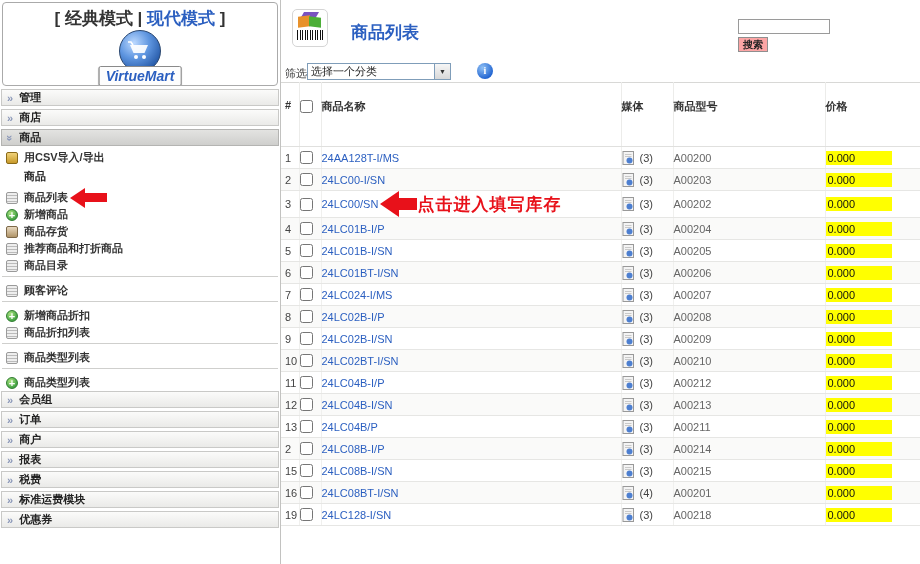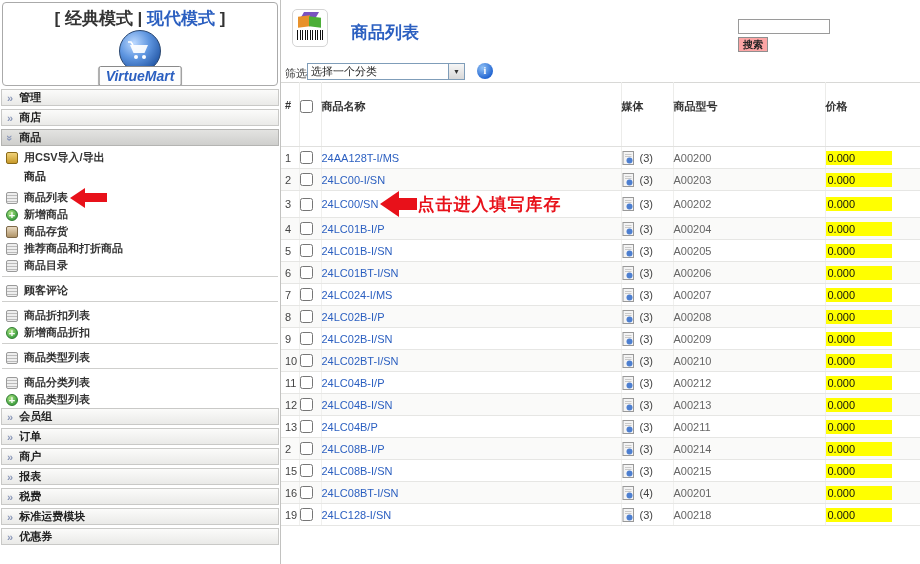--- a/index.html
+++ b/index.html
@@ -67,21 +67,21 @@
     background:repeating-linear-gradient(90deg,#111 0 1px,#fff 1px 3px,#111 3px 4px,#fff 4px 5px); }
   .tile-caption { font-size:4px; color:#d04040; text-align:center; line-height:4px; }
 
   .page-title { position:absolute; left:70px; top:21px; font-size:17px; font-weight:bold; color:#2b5fc0; }
   .search-input { position:absolute; left:457px; top:19px; width:92px; height:15px;
     border:1px solid #9a9a9a; font-size:11px; padding:0 2px; }
   .search-btn { position:absolute; left:457px; top:37px; height:15px; font-size:10px;
     background:#fca5a5; border:1px solid #8f8f8f; padding:0 4px; cursor:pointer; font-weight:bold; color:#222; }
 
   .filter-label { position:absolute; left:4px; top:66px; color:#333; }
-  .cat-select { position:absolute; left:26px; top:63px; width:158px; height:17px;
+  .cat-select { position:absolute; left:26px; top:63px; width:144px; height:17px;
     border:1px solid #7f9db9; background:#fff; display:flex; align-items:center; cursor:pointer; }
   .cat-select .sel-text { flex:1; padding-left:3px; color:#222; }
   .cat-select .sel-btn { width:16px; height:15px; border-left:1px solid #7f9db9;
     background:linear-gradient(#f6f6f6,#d8d8d8); display:flex; align-items:center; justify-content:center;
     font-size:7px; color:#333; }
   .info-icon { position:absolute; left:196px; top:63px; width:16px; height:16px; border-radius:50%;
     background:radial-gradient(circle at 35% 30%, #8fc0f5, #1e62d0 75%); color:#fff;
     font-weight:bold; font-size:10px; text-align:center; line-height:16px; cursor:pointer;
     font-family:"Liberation Serif",serif; }
 
@@ -169,37 +169,33 @@
     <span class="sicon icon-list"></span>
     <span>商品目录</span>
   </div>
       <div class="menu-divider"></div>
       <div class="menu-item">
     <span class="sicon icon-list"></span>
     <span>顾客评论</span>
   </div>
       <div class="menu-divider"></div>
       <div class="menu-item">
+    <span class="sicon icon-plus"></span>
+    <span>新增商品折扣</span>
+  </div>
+      <div class="menu-item">
     <span class="sicon icon-list"></span>
     <span>商品折扣列表</span>
   </div>
-      <div class="menu-item">
-    <span class="sicon icon-plus"></span>
-    <span>新增商品折扣</span>
-  </div>
       <div class="menu-divider"></div>
       <div class="menu-item">
     <span class="sicon icon-list"></span>
     <span>商品类型列表</span>
   </div>
       <div class="menu-divider"></div>
-      <div class="menu-item">
-    <span class="sicon icon-list"></span>
-    <span>商品分类列表</span>
-  </div>
       <div class="menu-item">
     <span class="sicon icon-plus"></span>
     <span>商品类型列表</span>
   </div>
       <div class="menu-group">
     <span class="chev">»</span>
     <span>会员组</span>
   </div>
       <div class="menu-group">
     <span class="chev">»</span>

